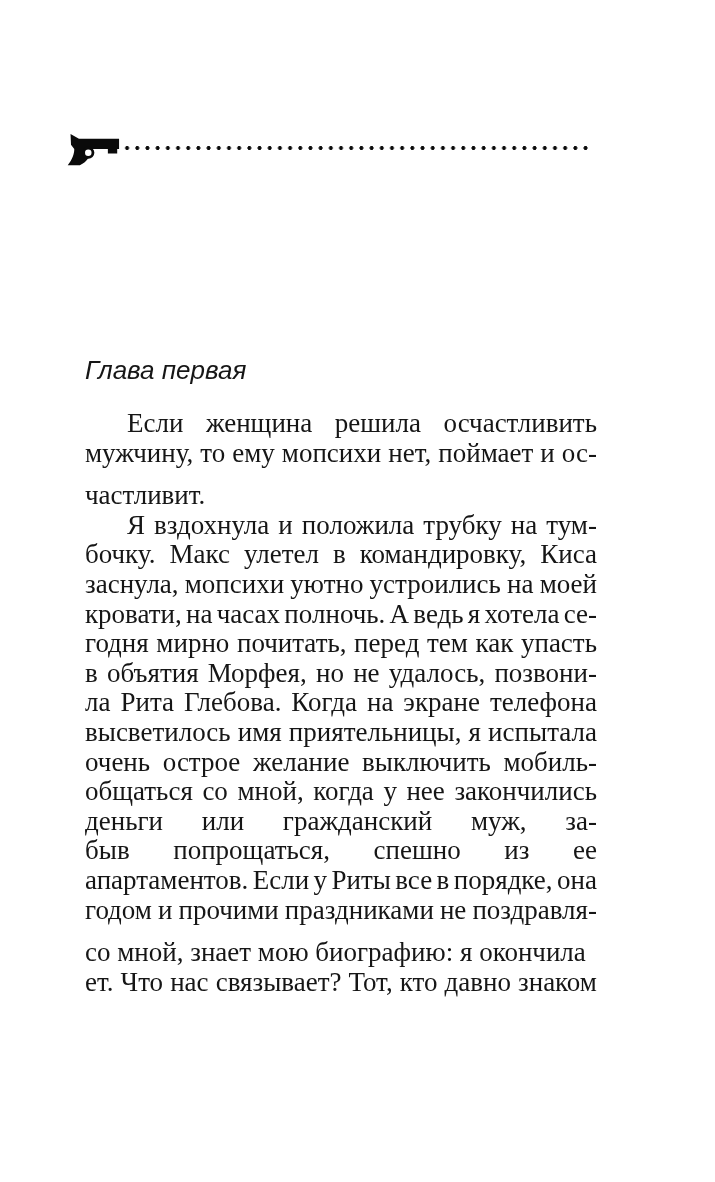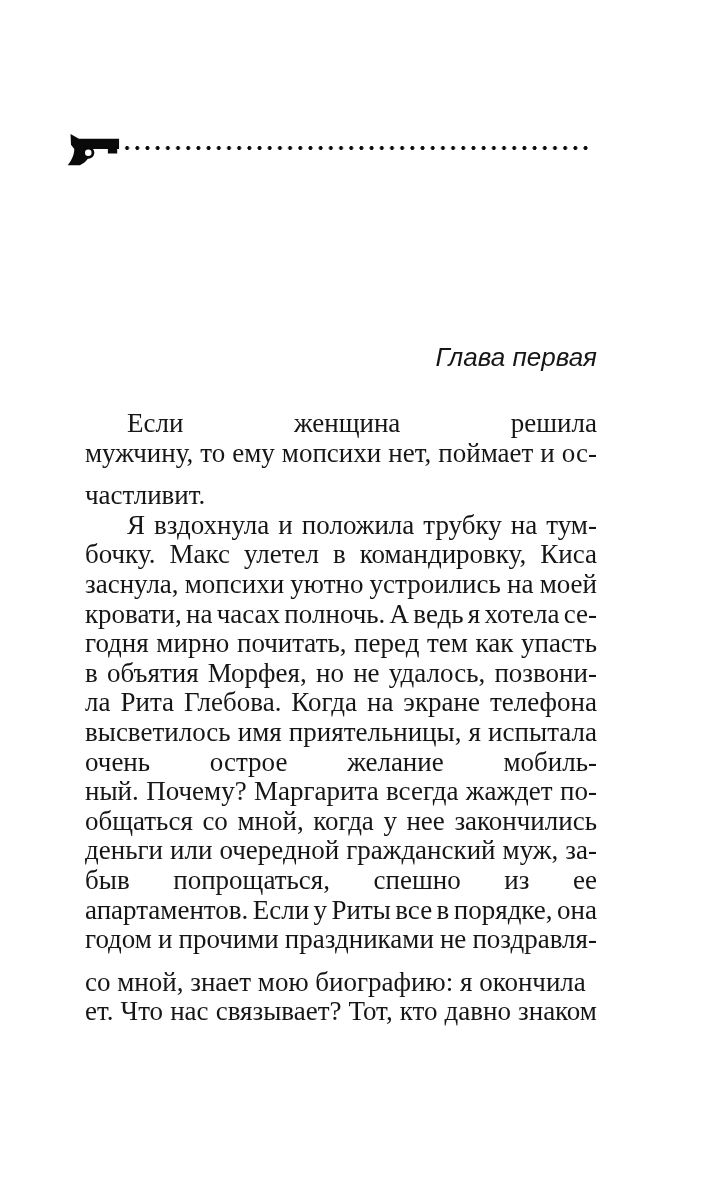--- a/index.html
+++ b/index.html
@@ -31,24 +31,24 @@
     margin-left: 2px;
     background-image: radial-gradient(circle, #0a0a0a 1.7px, transparent 2.2px);
     background-size: 10.2px 8px;
     background-repeat: repeat-x;
     background-position: 0 50%;
   }
 
   
   .chapter-title {
     position: absolute;
-    top: 340px;
+    top: 353px;
     left: 85px;
     width: 512px;
-    text-align: right;
+    text-align: left;
     font-family: "Liberation Sans", sans-serif;
     font-style: italic;
     font-weight: 400;
     font-size: 26px;
     line-height: 34px;
     color: #161616;
   }
 
   
   .body-text {
@@ -89,37 +89,36 @@
         <circle cx="26" cy="25" r="3.5" fill="#ffffff"></circle>
       </svg>
     </span>
     <span class="dotted-divider"></span>
   </div>
 
   <div class="chapter-title">Глава первая</div>
 
   <div class="body-text">
       <div class="paragraph">
-        <div class="line first"><span>Если</span><span>женщина</span><span>решила</span></div>
+        <div class="line first"><span>Если</span><span>женщина</span><span>решила</span><span>осчастливить</span></div>
         <div class="line"><span>мужчину,</span><span>то</span><span>ему</span><span>мопсихи</span><span>нет,</span><span>поймает</span><span>и</span><span>ос-</span></div>
         <div class="line last">частливит.</div>
       </div>
       <div class="paragraph">
         <div class="line first"><span>Я</span><span>вздохнула</span><span>и</span><span>положила</span><span>трубку</span><span>на</span><span>тум-</span></div>
         <div class="line"><span>бочку.</span><span>Макс</span><span>улетел</span><span>в</span><span>командировку,</span><span>Киса</span></div>
         <div class="line"><span>заснула,</span><span>мопсихи</span><span>уютно</span><span>устроились</span><span>на</span><span>моей</span></div>
         <div class="line"><span>кровати,</span><span>на</span><span>часах</span><span>полночь.</span><span>А</span><span>ведь</span><span>я</span><span>хотела</span><span>се-</span></div>
         <div class="line"><span>годня</span><span>мирно</span><span>почитать,</span><span>перед</span><span>тем</span><span>как</span><span>упасть</span></div>
         <div class="line"><span>в</span><span>объятия</span><span>Морфея,</span><span>но</span><span>не</span><span>удалось,</span><span>позвони-</span></div>
         <div class="line"><span>ла</span><span>Рита</span><span>Глебова.</span><span>Когда</span><span>на</span><span>экране</span><span>телефона</span></div>
         <div class="line"><span>высветилось</span><span>имя</span><span>приятельницы,</span><span>я</span><span>испытала</span></div>
-        <div class="line"><span>очень</span><span>острое</span><span>желание</span><span>мобиль-</span></div>
-        <div class="line"><span>ный.</span><span>Почему?</span><span>Маргарита</span><span>всегда</span><span>жаждет</span><span>по-</span></div>
+        <div class="line"><span>очень</span><span>острое</span><span>желание</span><span>выключить</span><span>мобиль-</span></div>
         <div class="line"><span>общаться</span><span>со</span><span>мной,</span><span>когда</span><span>у</span><span>нее</span><span>закончились</span></div>
-        <div class="line"><span>деньги</span><span>или</span><span>очередной</span><span>гражданский</span><span>муж,</span><span>за-</span></div>
+        <div class="line"><span>деньги</span><span>или</span><span>гражданский</span><span>муж,</span><span>за-</span></div>
         <div class="line"><span>быв</span><span>попрощаться,</span><span>спешно</span><span>из</span><span>ее</span></div>
         <div class="line"><span>апартаментов.</span><span>Если</span><span>у</span><span>Риты</span><span>все</span><span>в</span><span>порядке,</span><span>она</span></div>
         <div class="line"><span>годом</span><span>и</span><span>прочими</span><span>праздниками</span><span>не</span><span>поздравля-</span></div>
         <div class="line last">со мной, знает мою биографию: я окончила</div>
         <div class="line"><span>ет.</span><span>Что</span><span>нас</span><span>связывает?</span><span>Тот,</span><span>кто</span><span>давно</span><span>знаком</span></div>
       </div>
     </div>
 
 </div>
 

